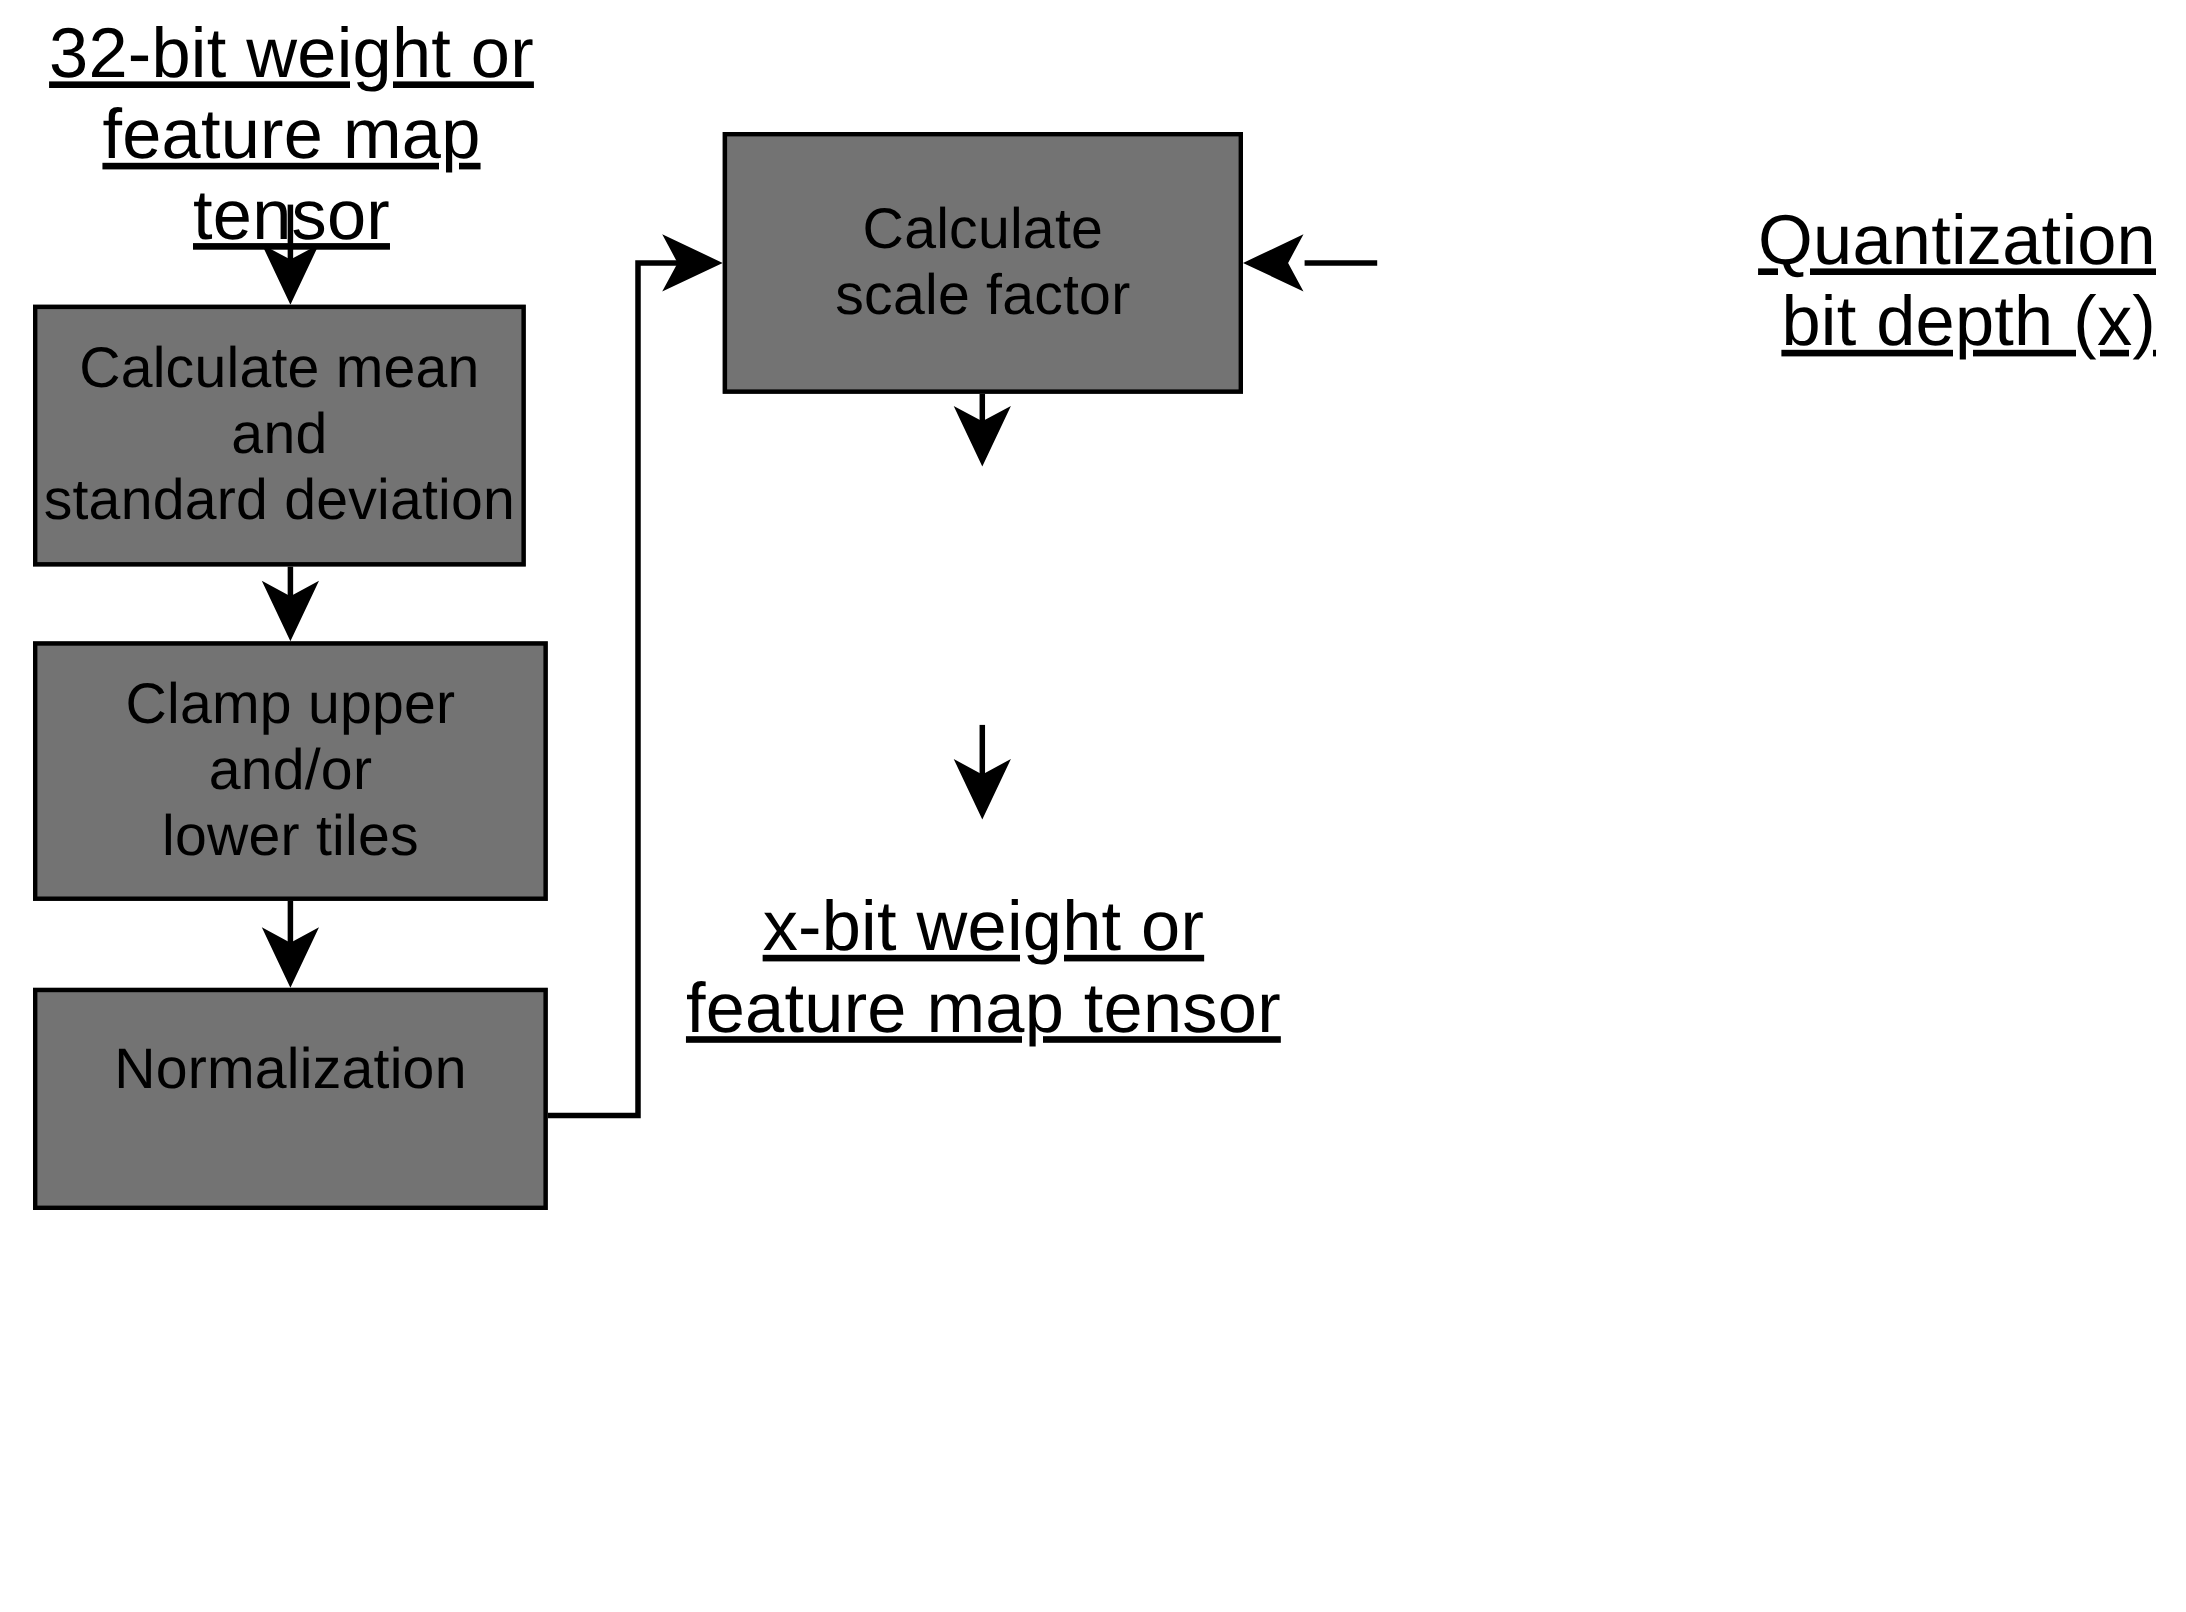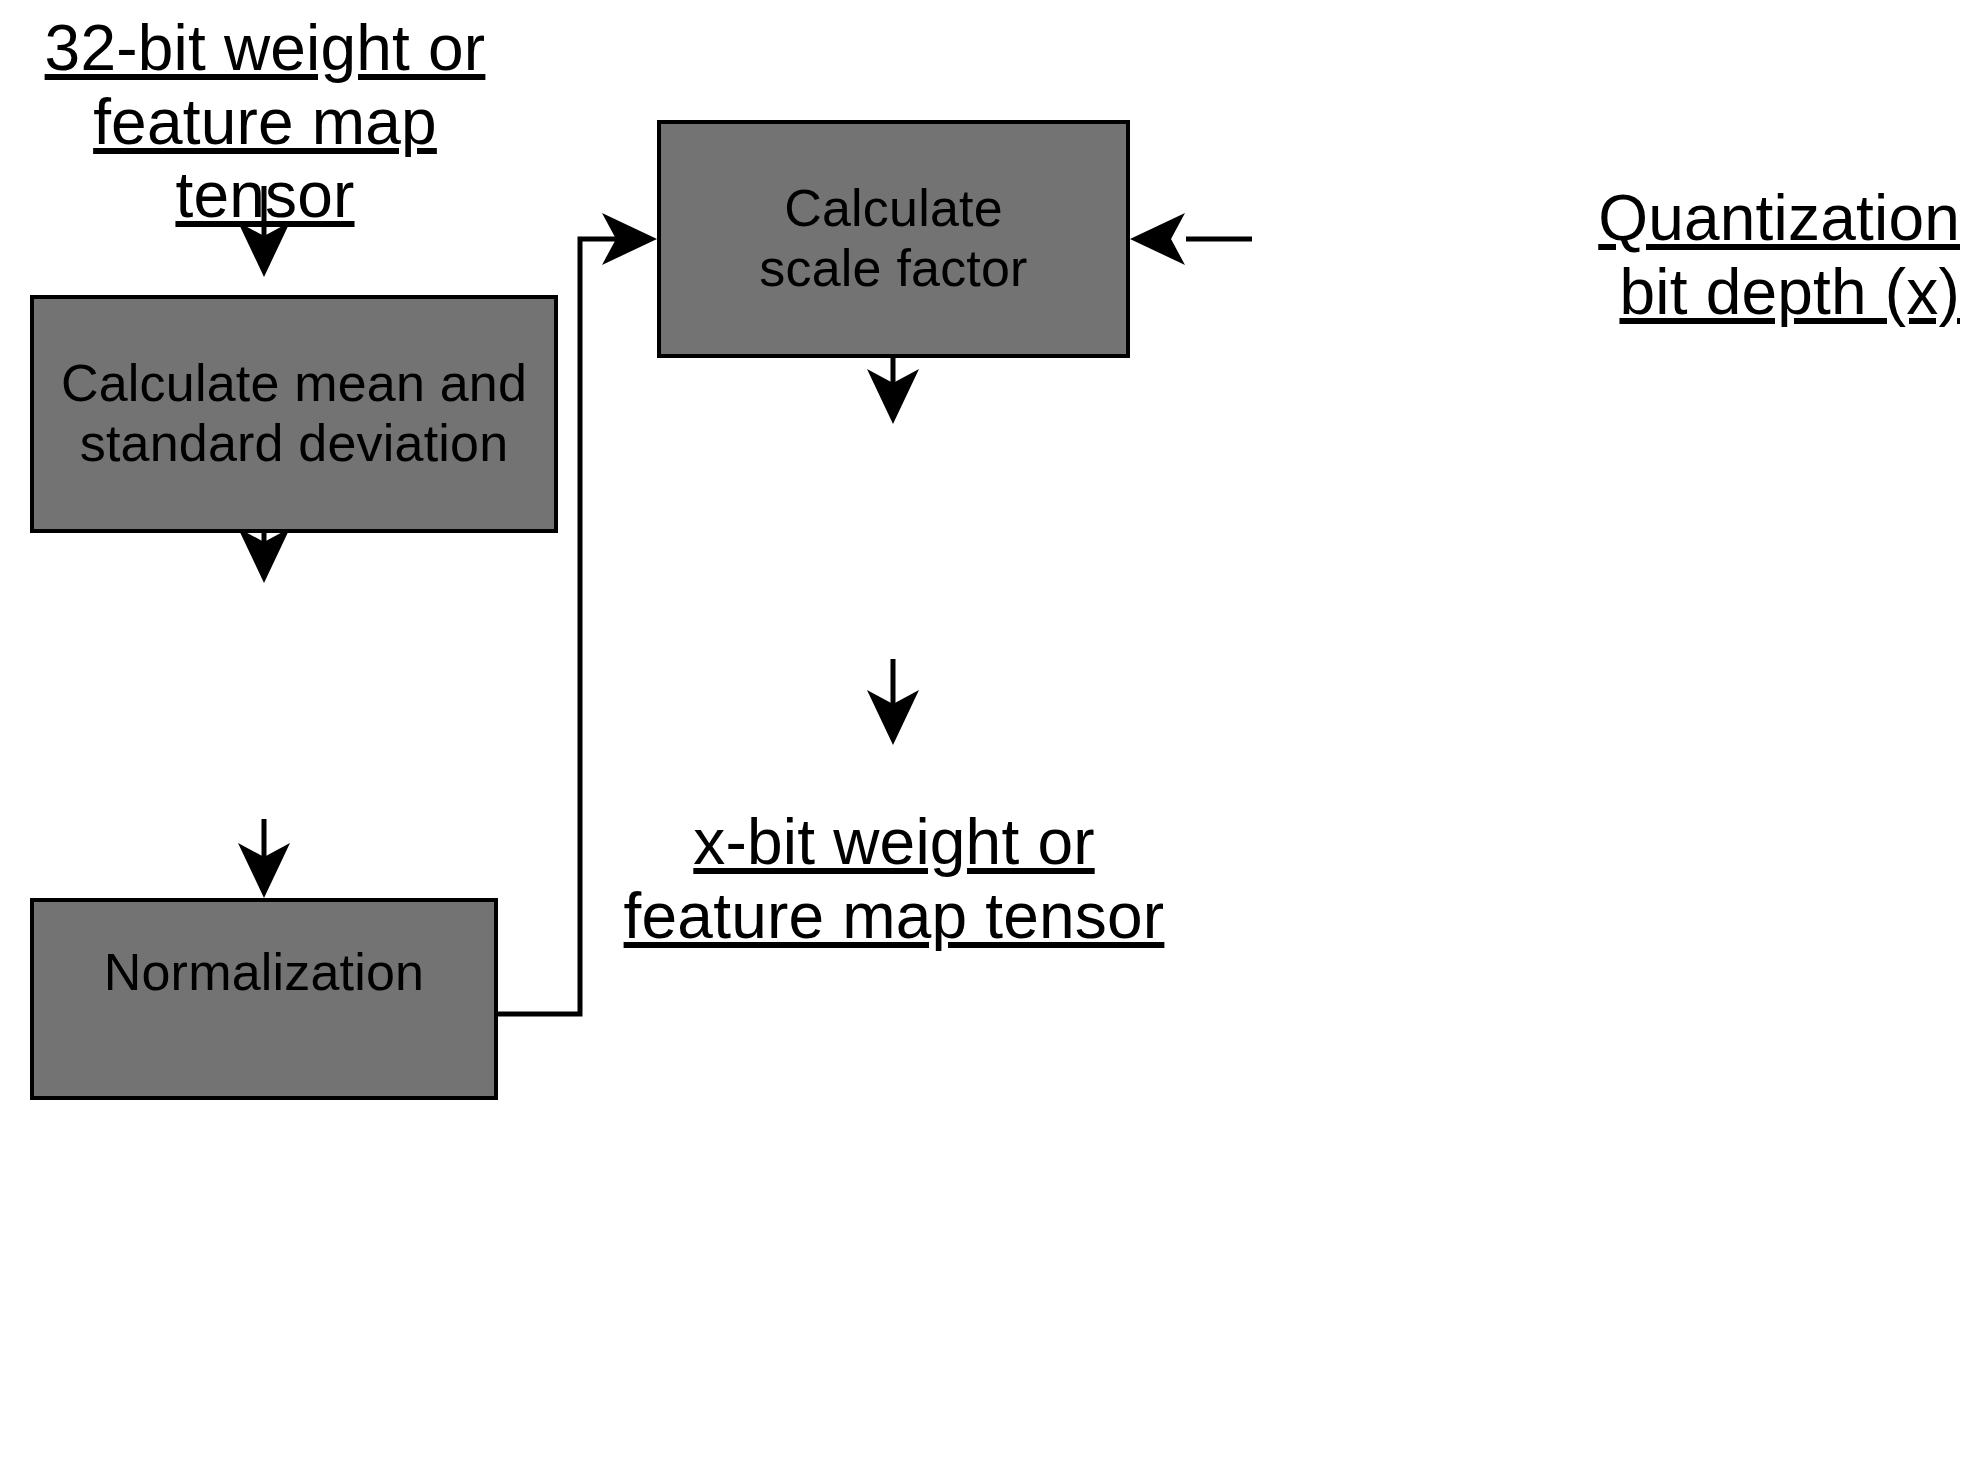--- a/index.html
+++ b/index.html
@@ -43,21 +43,21 @@
   }
   .edge-layer {
     position: absolute;
     left: 0;
     top: 0;
     width: 1987px;
     height: 1465px;
     pointer-events: none;
   }
   
-  #node-mean-std   { left: 30px;  top: 295px;  width: 528px; height: 238px; }
+  #node-mean-std   { left: 30px;  top: 277px;  width: 448px; height: 238px; }
   #node-clamp      { left: 30px;  top: 583px;  width: 468px; height: 236px; }
   #node-normalize  { left: 30px;  top: 898px;  width: 468px; height: 202px; text-align: right; }
   #node-scale      { left: 657px; top: 120px;  width: 473px; height: 238px; }
   #node-round      { left: 657px; top: 424px;  width: 473px; height: 234px; }
 
   #node-normalize .node-label { position: relative; top: -26px; }
 
   #text-input    { left: 30px;  top: 12px;  width: 470px; }
   #text-output   { left: 620px; top: 806px; width: 548px; }
   #text-bitdepth { left: 1260px; top: 182px; width: 700px; text-align: right; }
@@ -116,20 +116,24 @@
 bit depth (x)</div>
 
   <div class="free-text" id="text-output">x-bit weight or
 feature map tensor</div>
 
   <div class="node" id="node-mean-std">
     <span class="node-label">Calculate mean and
 standard deviation</span>
   </div>
 
+  <div class="node" id="node-clamp">
+    <span class="node-label">Clamp upper and/or
+lower tiles</span>
+  </div>
 
   <div class="node" id="node-normalize">
     <span class="node-label">Normalization</span>
   </div>
 
   <div class="node" id="node-scale">
     <span class="node-label">Calculate
 scale factor</span>
   </div>
 

